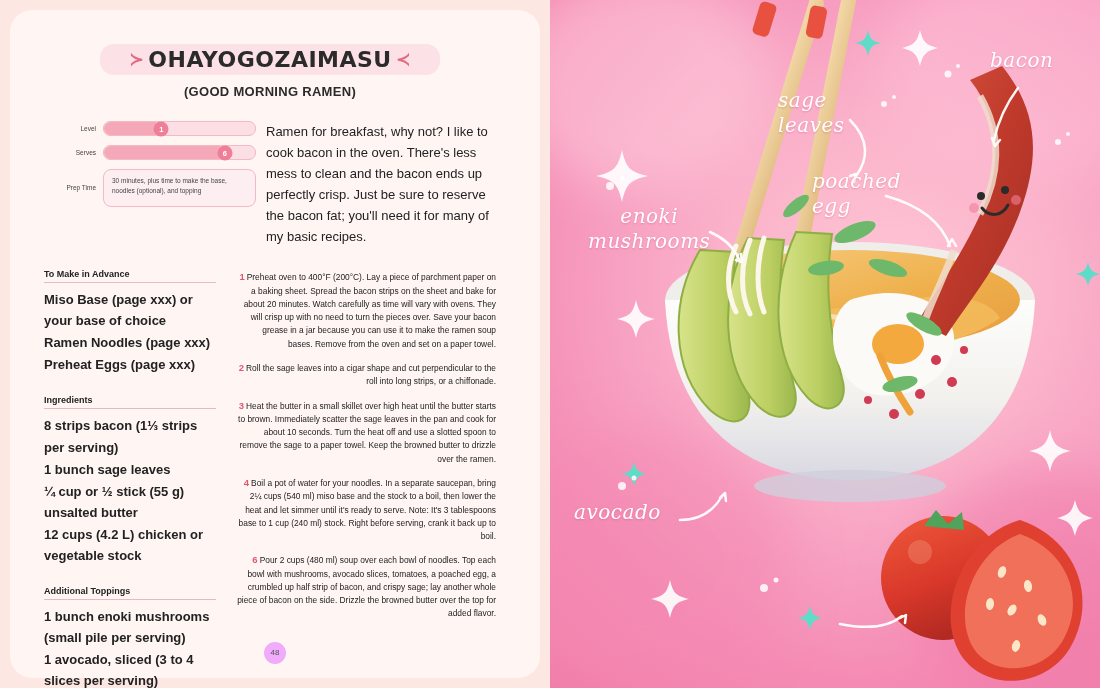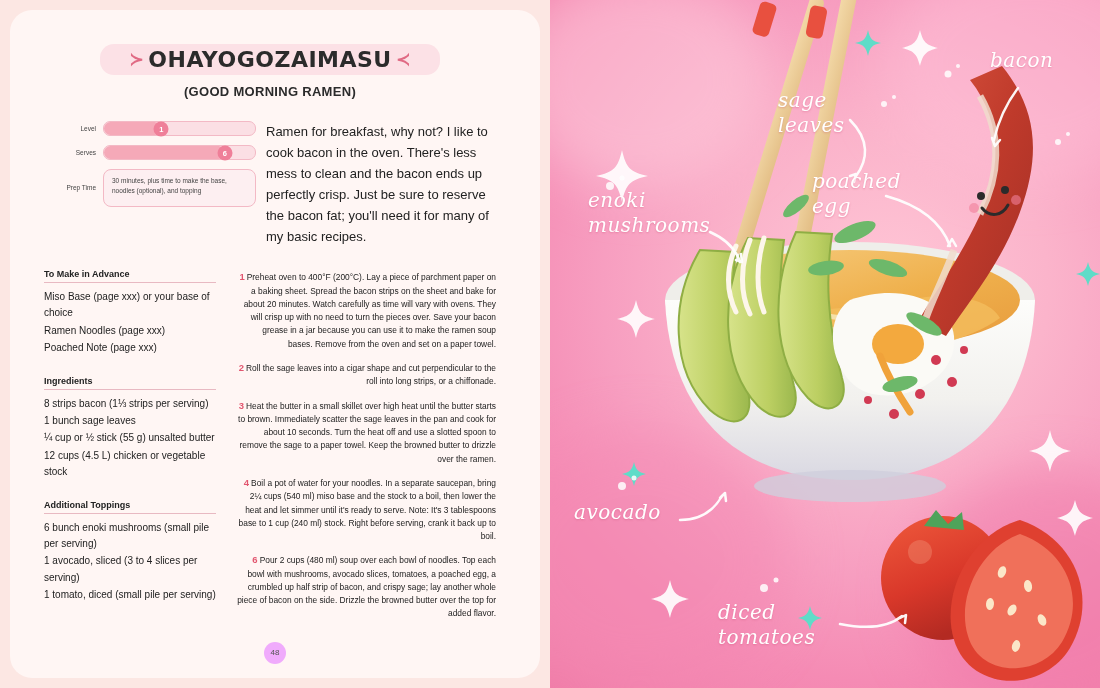--- a/index.html
+++ b/index.html
@@ -162,23 +162,24 @@
   .sec-head {
     font-size: 9px;
     font-weight: bold;
     color: #222;
     border-bottom: 1px solid #e8b9c2;
     padding-bottom: 3px;
     margin-bottom: 6px;
   }
   .sec-head.spaced { margin-top: 20px; }
   .sec-list {
-    font-size: 10px;
+    font-size: 13px;
     line-height: 1.62;
     color: #222;
+    font-weight: bold;
   }
   .sec-list div { margin-bottom: 1px; }
 
   .step {
     font-size: 8.4px;
     line-height: 1.58;
     color: #222;
     margin-bottom: 9px;
     text-align: right;
   }
@@ -281,34 +282,34 @@
       </div>
 
       <div class="body-cols">
 
         <div class="col-left">
 
           <div class="sec-head">To Make in Advance</div>
           <div class="sec-list">
             <div>Miso Base (page xxx) or your base of choice</div>
             <div>Ramen Noodles (page xxx)</div>
-            <div>Poached Note (page xxx)</div>
+            <div>Preheat Eggs (page xxx)</div>
           </div>
 
           <div class="sec-head spaced">Ingredients</div>
           <div class="sec-list">
             <div>8 strips bacon (1⅓ strips per serving)</div>
             <div>1 bunch sage leaves</div>
             <div>¼ cup or ½ stick (55 g) unsalted butter</div>
-            <div>12 cups (4.5 L) chicken or vegetable stock</div>
+            <div>12 cups (4.2 L) chicken or vegetable stock</div>
           </div>
 
           <div class="sec-head spaced">Additional Toppings</div>
           <div class="sec-list">
-            <div>6 bunch enoki mushrooms (small pile per serving)</div>
+            <div>1 bunch enoki mushrooms (small pile per serving)</div>
             <div>1 avocado, sliced (3 to 4 slices per serving)</div>
             <div>1 tomato, diced (small pile per serving)</div>
           </div>
 
         </div>
 
         <div class="col-right">
           <div class="step">
             <span class="step-num">1</span><span>Preheat oven to 400°F (200°C). Lay a piece of parchment paper on a baking sheet. Spread the bacon strips on the sheet and bake for about 20 minutes. Watch carefully as time will vary with ovens. They will crisp up with no need to turn the pieces over. Save your bacon grease in a jar because you can use it to make the ramen soup bases. Remove from the oven and set on a paper towel.</span>
           </div>
@@ -499,20 +500,18 @@
         <circle cx="508" cy="142" r="3"></circle>
           <circle cx="518" cy="134" r="2"></circle>
       </g>
     </svg>
 
     <div class="label" style="left:440px; top:48px;">bacon</div>
     <div class="label" style="left:228px; top:88px;">sage
 leaves</div>
     <div class="label" style="left:262px; top:140px;margin-top:29px;">poached
 egg</div>
-    <div class="label" style="left:38px; top:188px;">enoki
+    <div class="label" style="left:38px; top:204px;text-align:center;">enoki
 mushrooms</div>
     <div class="label" style="left:24px; top:500px;">avocado</div>
-    <div class="label" style="left:168px; top:600px;">diced
-tomatoes</div>
 
   </div>
 </div>
 
 </body></html>

